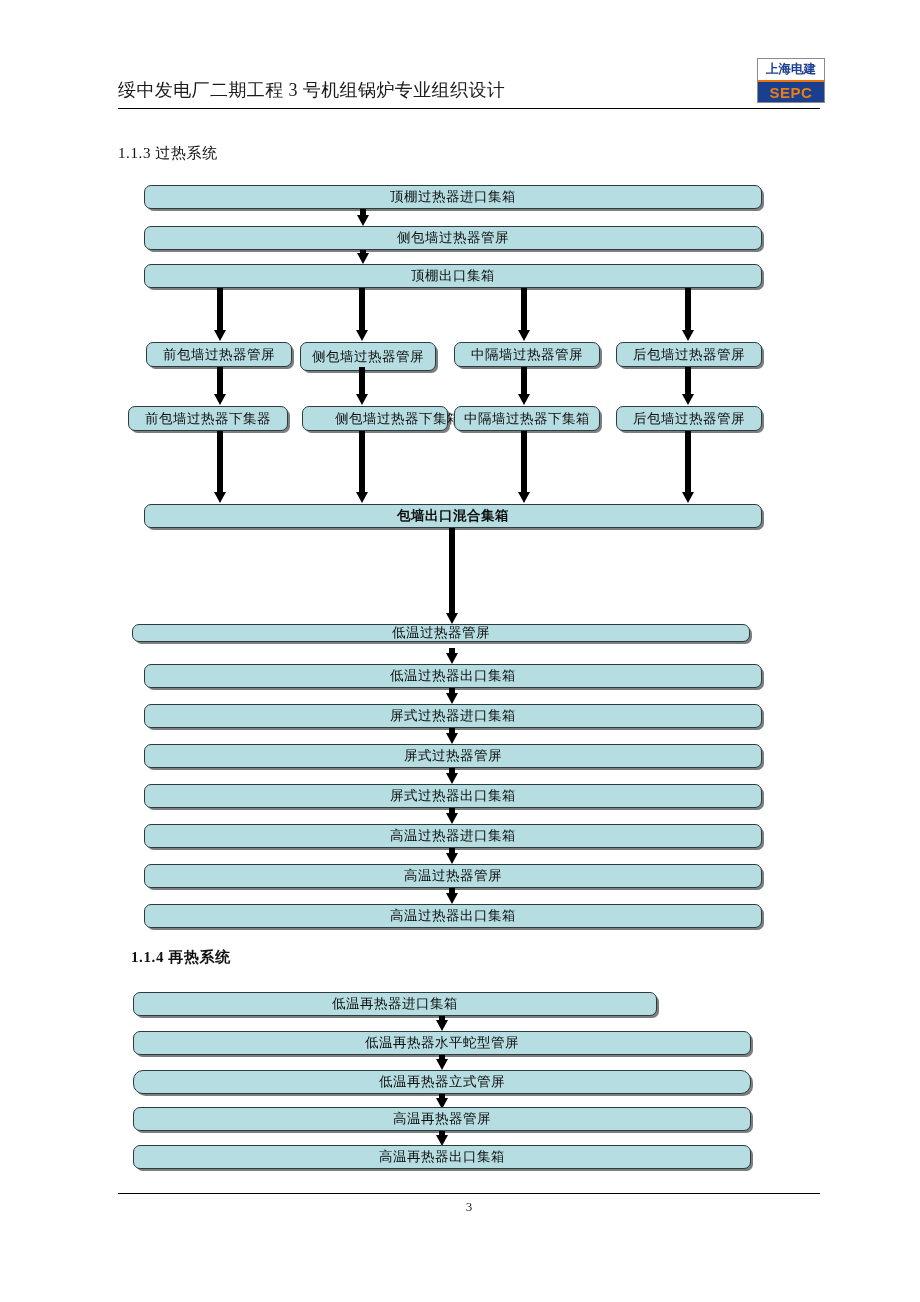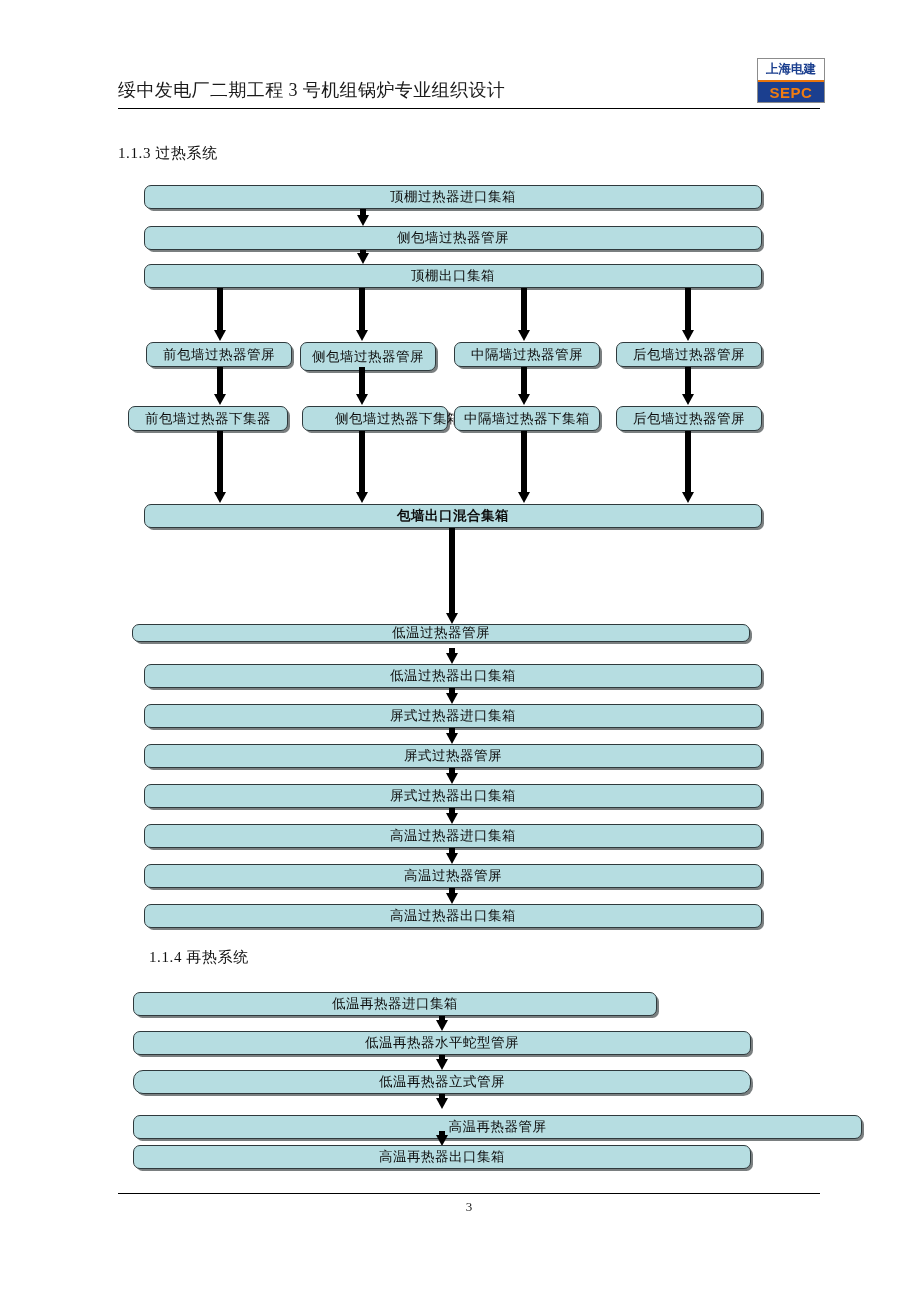--- a/index.html
+++ b/index.html
@@ -83,21 +83,21 @@
 
   
   .section-heading {
     position: absolute;
     font-size: 15px;
     letter-spacing: 0.6px;
     white-space: nowrap;
     color: #111111;
   }
   #heading-1 { left: 118px; top: 144px; }
-  #heading-2 { left: 149px; top: 948px; }
+  #heading-2 { left: 131px; top: 948px; font-weight: bold; }
 
   
   .fbox {
     position: absolute;
     box-sizing: border-box;
     background: #b6dde1;
     border: 1.3px solid #2f3a3d;
     border-radius: 7px;
     display: flex;
     align-items: center;
@@ -305,21 +305,21 @@
     <div class="shaft" style="height:5px;"></div>
       <div class="head" style="top:4px;"></div>
   </div>
 
   <div class="fbox" style="left:133px; top:1070px; width:618px; height:24px;border-radius:10px;">低温再热器立式管屏</div>
   <div class="arrow" style="left:442px; top:1094px; height:15px;">
     <div class="shaft" style="height:5px;"></div>
       <div class="head" style="top:4px;"></div>
   </div>
 
-  <div class="fbox" style="left:133px; top:1107px; width:729px; height:24px;margin-top:8px;">高温再热器管屏</div>
+  <div class="fbox" style="left:133px; top:1107px; width:618px; height:24px;">高温再热器管屏</div>
   <div class="arrow" style="left:442px; top:1131px; height:15px;">
     <div class="shaft" style="height:5px;"></div>
       <div class="head" style="top:4px;"></div>
   </div>
 
   <div class="fbox" style="left:133px; top:1145px; width:618px; height:24px;">高温再热器出口集箱</div>
 
   <div class="footer-rule"></div>
   <div class="footer-page">3</div>
 

